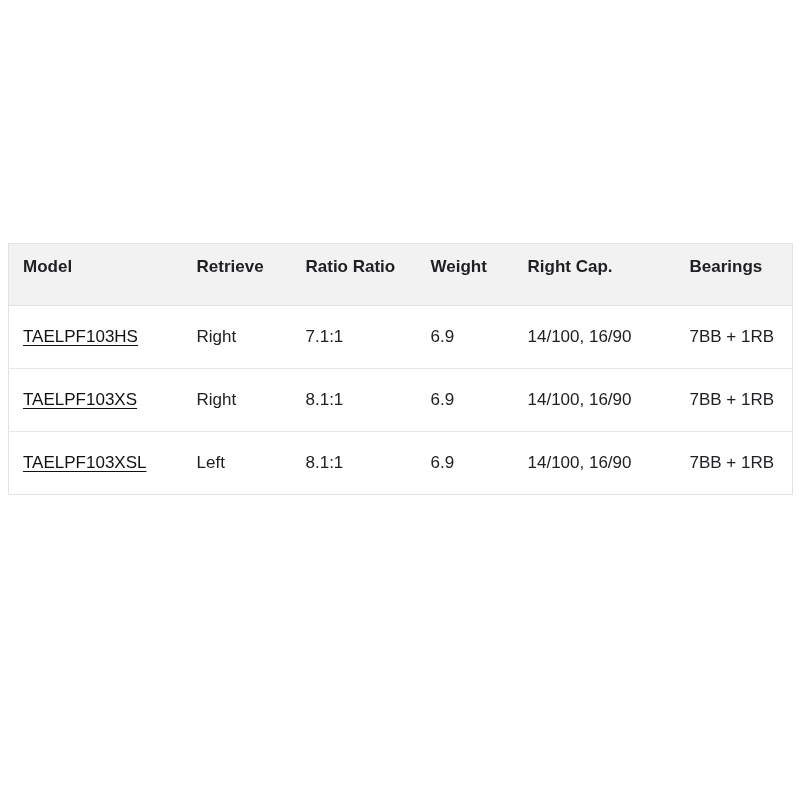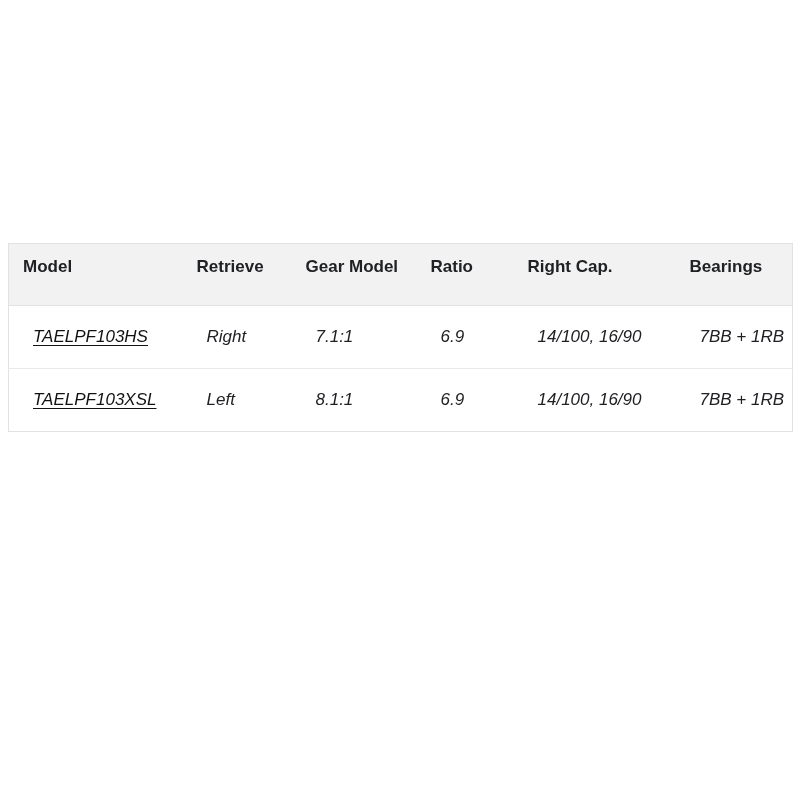--- a/index.html
+++ b/index.html
@@ -42,24 +42,23 @@
     padding:0 6px 16px 14px;
     border-bottom:1px solid var(--border);
     white-space:nowrap;
   }
   tbody td{
     height:63px;
     font-size:17px;
     font-weight:normal;
     text-align:left;
     vertical-align:middle;
-    padding:0 6px 0 24px;
+    padding:0 6px 0 14px;
     border-bottom:1px solid var(--row-divider);
     white-space:nowrap;
-    font-style:italic;
   }
   tbody tr:last-child td{border-bottom:none;}
   a.model-link{
     color:var(--link);
     text-decoration:underline;
     text-underline-offset:3px;
     cursor:pointer;
   }
 </style>
 </head>
@@ -72,31 +71,39 @@
         <col class="c-retrieve">
         <col class="c-ratio">
       <col class="c-weight">
         <col class="c-linecap">
         <col class="c-bearings">
     </colgroup>
     <thead>
       <tr>
         <th>Model</th>
         <th>Retrieve</th>
-        <th>Gear Model</th>
-        <th>Ratio</th>
+        <th>Ratio Ratio</th>
+        <th>Weight</th>
         <th>Right Cap.</th>
         <th>Bearings</th>
       </tr>
     </thead>
     <tbody>
       <tr>
         <td><a class="model-link">TAELPF103HS</a></td>
         <td>Right</td>
         <td>7.1:1</td>
+        <td>6.9</td>
+        <td>14/100, 16/90</td>
+        <td>7BB + 1RB</td>
+      </tr>
+      <tr>
+        <td><a class="model-link">TAELPF103XS</a></td>
+        <td>Right</td>
+        <td>8.1:1</td>
         <td>6.9</td>
         <td>14/100, 16/90</td>
         <td>7BB + 1RB</td>
       </tr>
       <tr>
         <td><a class="model-link">TAELPF103XSL</a></td>
         <td>Left</td>
         <td>8.1:1</td>
         <td>6.9</td>
         <td>14/100, 16/90</td>

